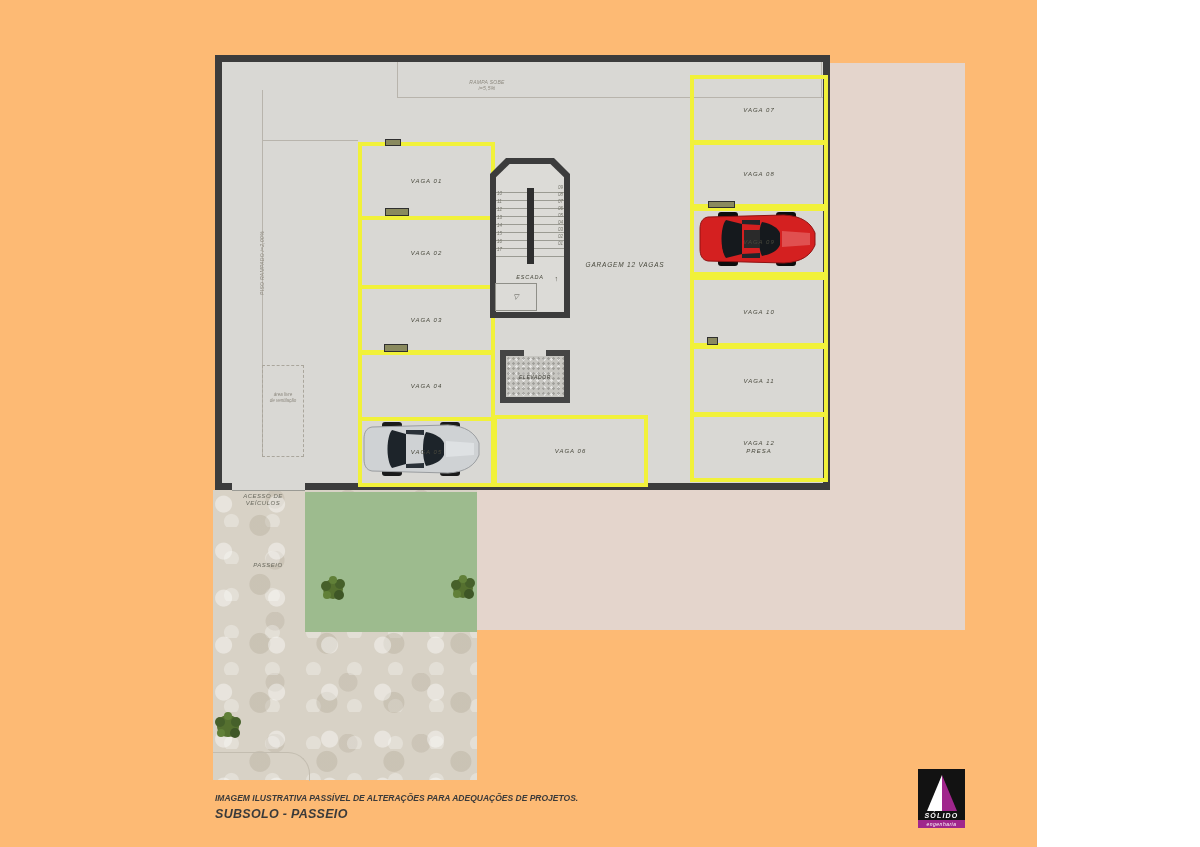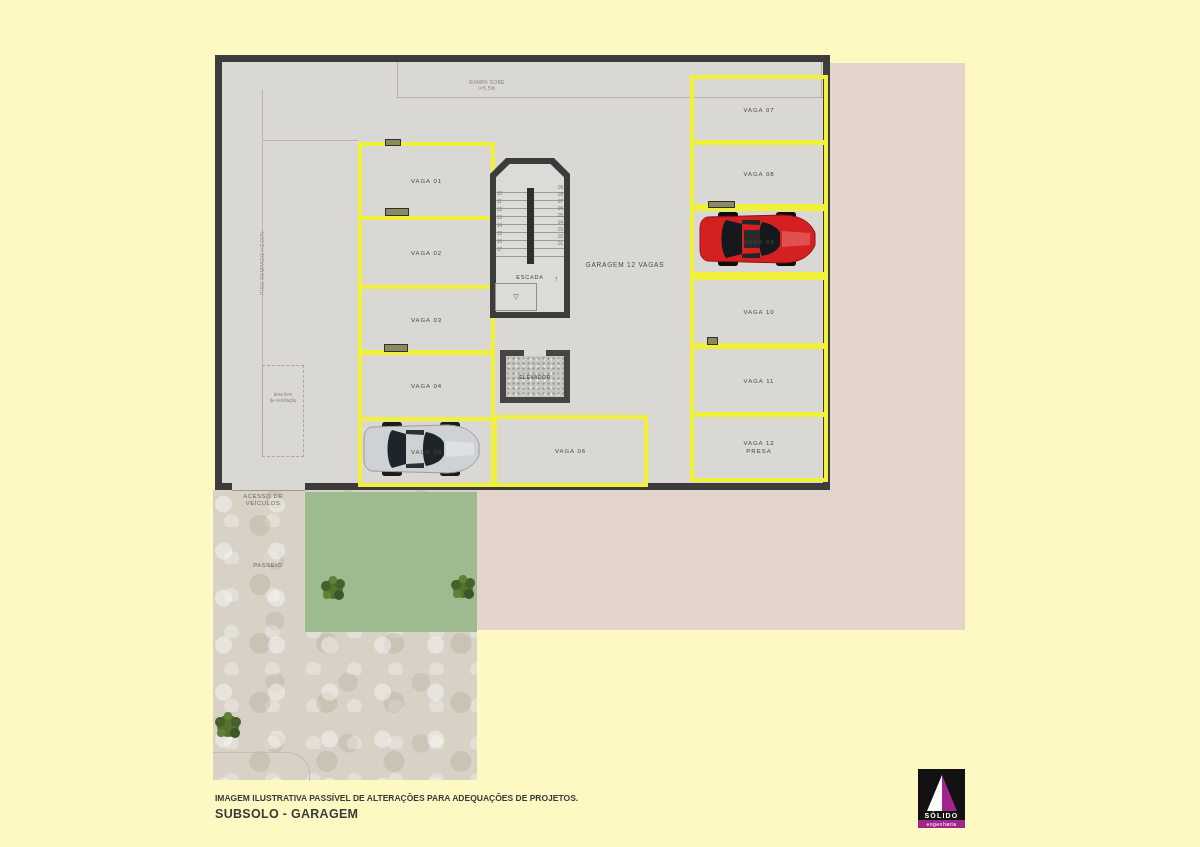--- a/index.html
+++ b/index.html
@@ -1,17 +1,17 @@
 <!DOCTYPE html>
 <html><head>
 <meta charset="utf-8">
 <style>
   html,body{margin:0;padding:0;background:#ffffff;}
-  #canvas{position:relative;width:1200px;height:847px;background:#fef9c3;overflow:hidden;
-          font-family:"Liberation Sans", sans-serif;}
+  #canvas{position:relative;width:1037px;height:847px;background:#fdba74;overflow:hidden;
+          font-family:"Liberation Sans", sans-serif;font-style:italic;}
 
   
   .lot-pink{position:absolute;left:477px;top:63px;width:488px;height:567px;background:#e4d5cc;}
   .paving{position:absolute;left:213px;top:490px;width:264px;height:290px;background-color:#d8d2c6;
     background-image:
       radial-gradient(circle at 20% 30%, rgba(255,255,255,.4) 0 8px, transparent 9px),
       radial-gradient(circle at 70% 60%, rgba(165,155,135,.28) 0 10px, transparent 11px),
       radial-gradient(circle at 45% 85%, rgba(255,255,255,.28) 0 7px, transparent 8px),
       radial-gradient(circle at 85% 15%, rgba(160,150,130,.22) 0 9px, transparent 10px);
     background-size:53px 47px,67px 59px,41px 37px,73px 61px;}
@@ -265,21 +265,21 @@
         <path d="M64,12 C74,14 80,18 82,23 L82,35 C80,40 74,44 64,46 C60,39 60,19 64,12 Z" fill="#15191d"></path>
         <path d="M44,10 L62,10 L62,15 L44,14 Z" fill="#20262b"></path>
         <path d="M44,48 L62,48 L62,43 L44,44 Z" fill="#20262b"></path>
         <rect x="46" y="20" width="16" height="18" fill="#2a2a2a"></rect>
         <path d="M84,21 L112,23 L112,35 L84,37 Z" fill="#e05050"></path>
       </svg>
     </div>
   </div>
 
   <div class="disclaimer">IMAGEM ILUSTRATIVA PASSÍVEL DE ALTERAÇÕES PARA ADEQUAÇÕES DE PROJETOS.</div>
-  <div class="floor-title">SUBSOLO - GARAGEM</div>
+  <div class="floor-title">SUBSOLO - PASSEIO</div>
 
   <div class="logo">
     <div class="logo-black">
       <svg width="47" height="51" viewBox="0 0 47 51">
         <polygon points="24,6 9,42 24,42" fill="#ffffff"></polygon>
         <polygon points="24,6 39,42 24,42" fill="#a0268c"></polygon>
       </svg>
       <div class="logo-name">SÓLIDO</div>
     </div>
     <div class="logo-strip">

